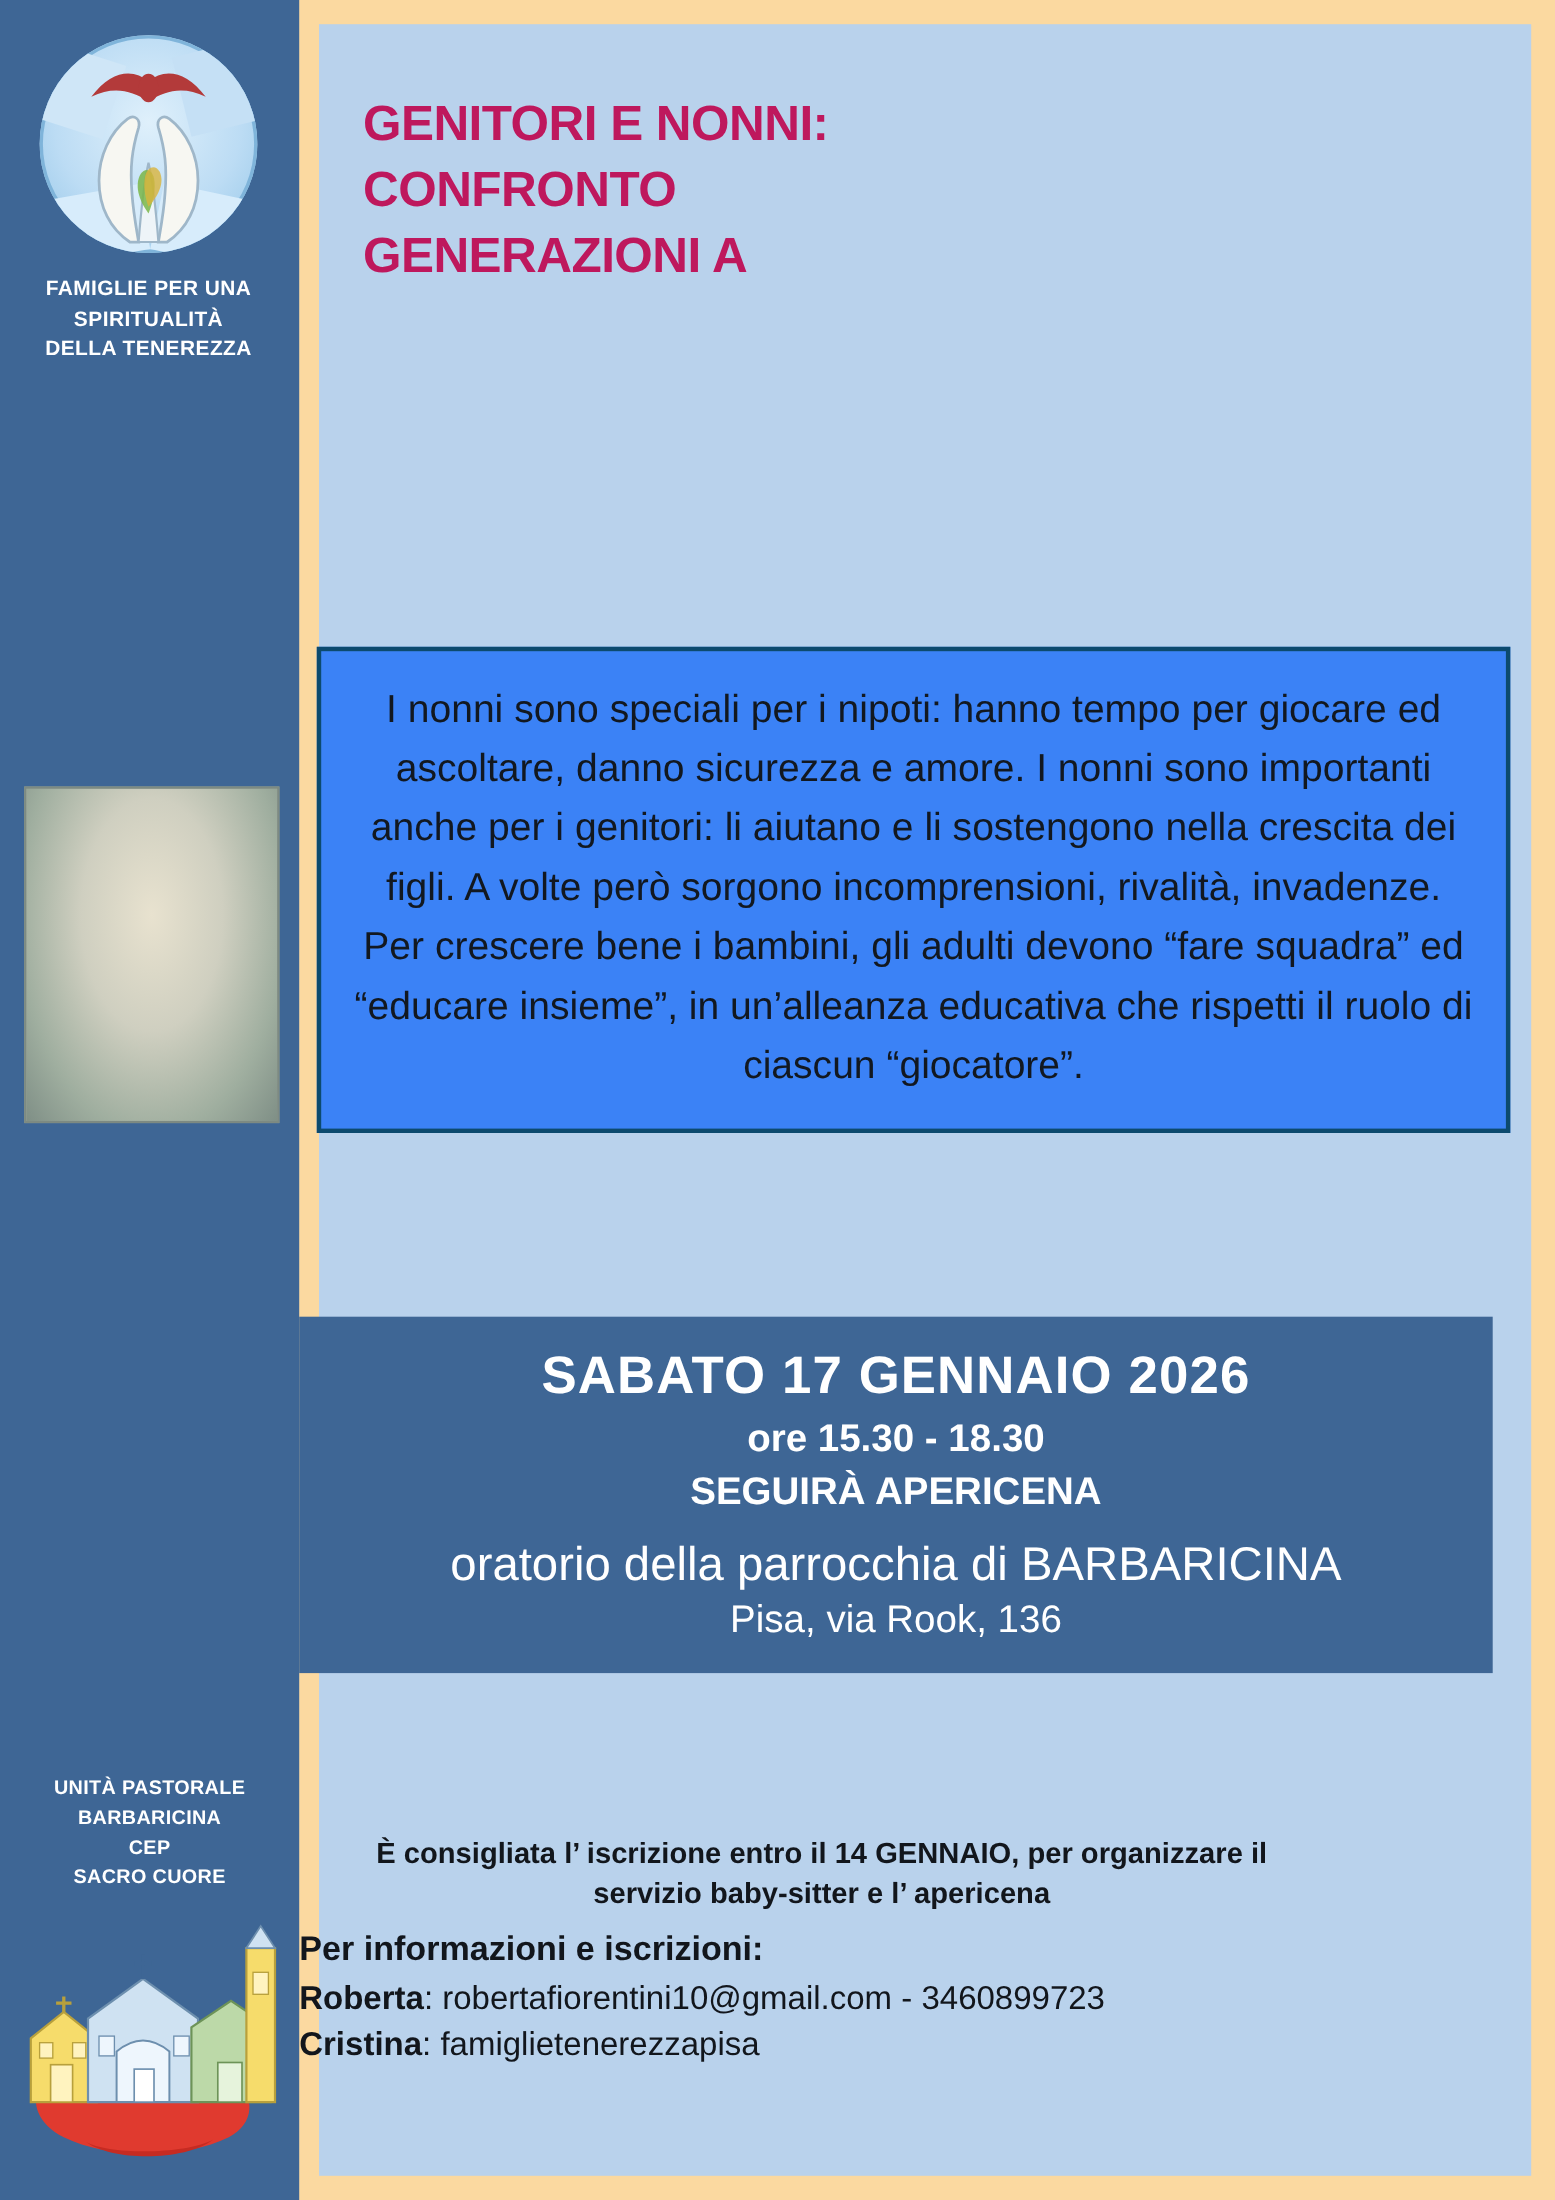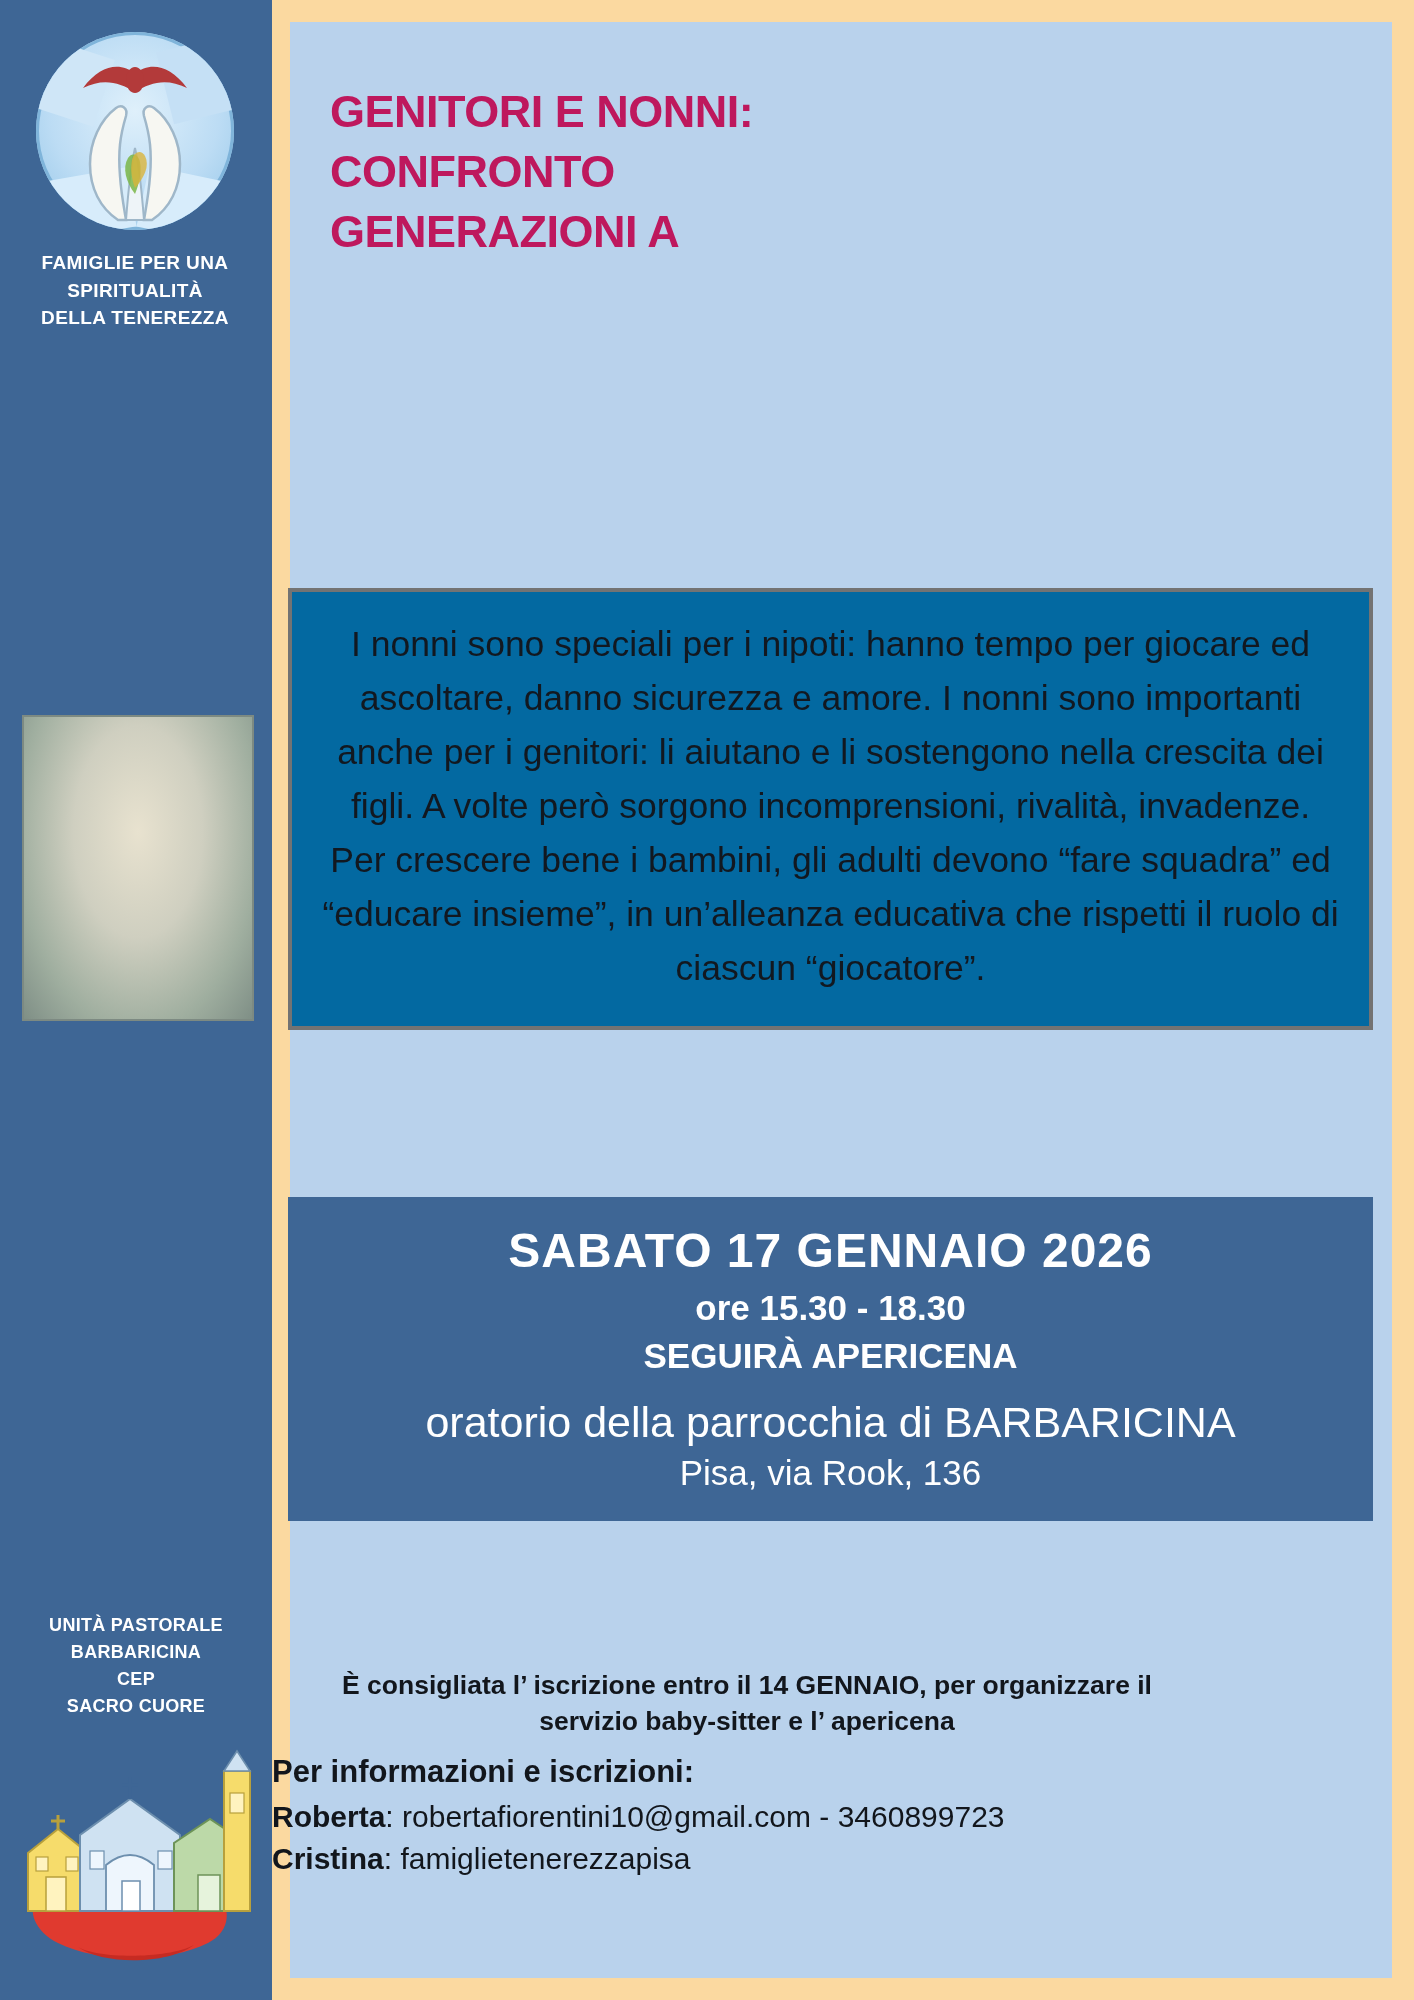--- a/index.html
+++ b/index.html
@@ -144,33 +144,33 @@
     letter-spacing: -.5px;
   }
 
   
   #body-box {
     position: absolute;
     left: 288px;
     top: 588px;
     width: 1085px;
     box-sizing: border-box;
-    border: 4px solid #737373;
-    background: #0369a1;
+    border: 4px solid #0c4a6e;
+    background: #3b82f6;
     padding: 26px 28px 30px 28px;
     text-align: center;
     color: #121820;
     font-size: 35.5px;
     line-height: 1.52;
   }
 
   
   #when-box {
     position: absolute;
-    left: 288px;
+    left: 272px;
     top: 1197px;
     width: 1085px;
     box-sizing: border-box;
     background: #3e6695;
     color: #ffffff;
     text-align: center;
     padding: 26px 20px 28px 20px;
   }
   #when-box .date {
     font-size: 48px;

